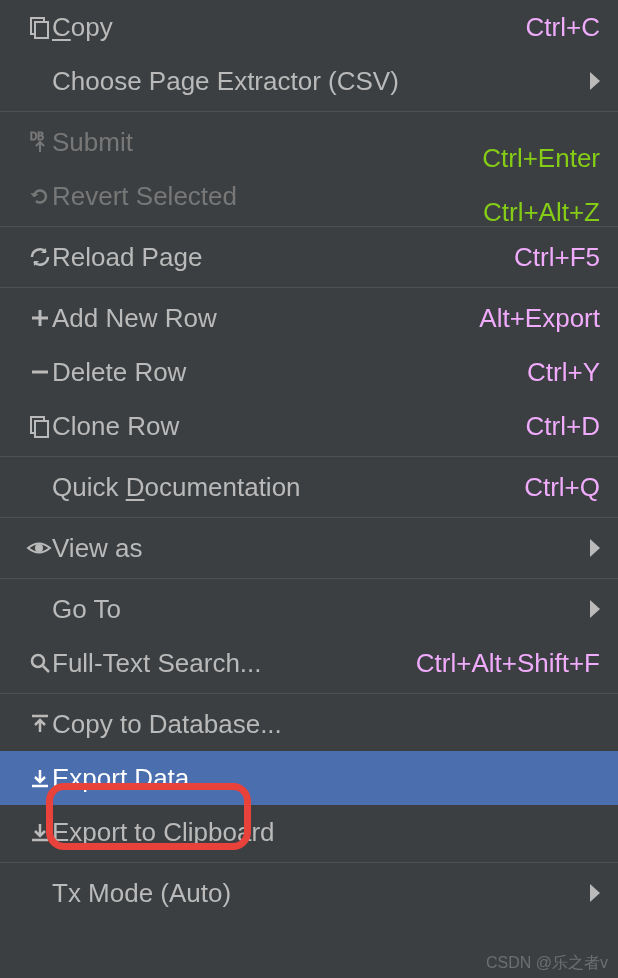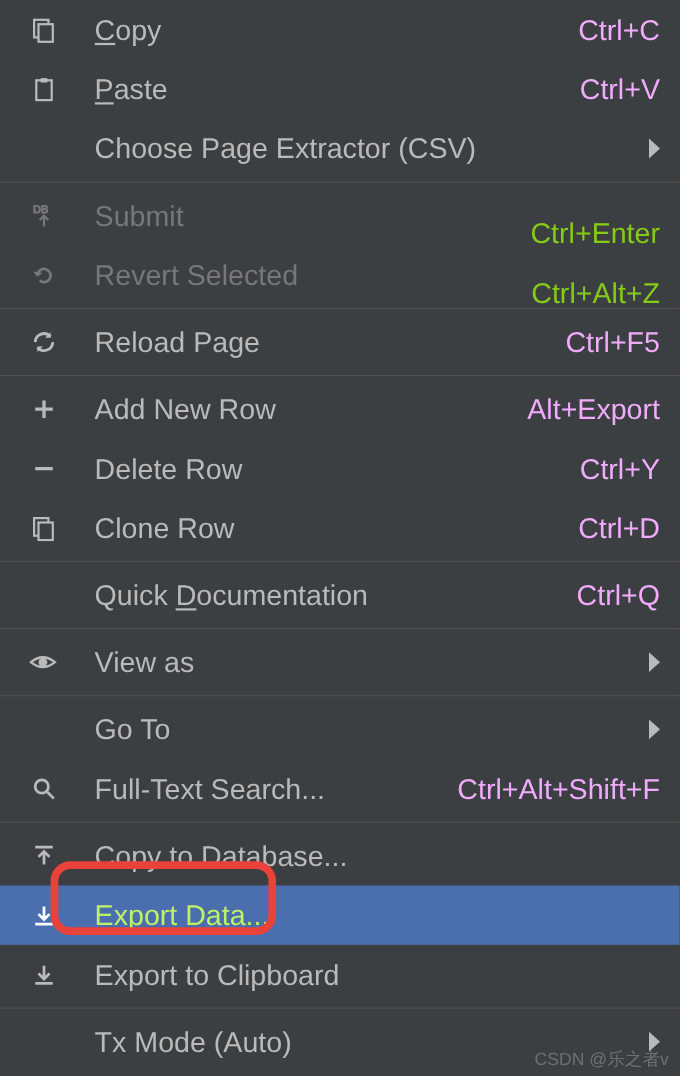--- a/index.html
+++ b/index.html
@@ -13,23 +13,22 @@
       overflow: hidden;
       position: relative;
     }
     .menu { width: 100%; }
     .menu-item {
       display: flex;
       align-items: center;
       height: 54px;
       padding: 0 18px 0 14px;
       cursor: pointer;
-      gap: 34px;
-    }
-    .menu-item.selected { background: #4b6eaf; color: #bef264; }
+    }
+    .menu-item.selected { background: #4b6eaf; color: #ffffff; }
     .menu-item.disabled .label,
     .menu-item.disabled .shortcut { color: #777777; }
     .menu-item.disabled .icon svg { stroke: #777777; fill: #777777; }
     .icon {
       width: 38px;
       display: flex;
       align-items: center;
       justify-content: flex-end;
       flex-shrink: 0;
     }
@@ -71,30 +70,20 @@
     <span class="icon">
       <svg width="24" height="24" viewBox="0 0 24 24">
           <rect x="3" y="3" width="13" height="16" fill="none" stroke="#bababa" stroke-width="2"></rect>
           <rect x="7" y="7" width="13" height="16" fill="#3c3f41" stroke="#bababa" stroke-width="2"></rect>
         </svg>
     </span>
     <span class="label"><span></span><span class="mnemonic">C</span><span>opy</span></span>
     <span class="shortcut">Ctrl+C</span>
   </div>
 
-  <div class="menu-item">
-    <span class="icon">
-      <svg width="24" height="24" viewBox="0 0 24 24">
-          <rect x="5" y="4" width="14" height="18" fill="none" stroke="#bababa" stroke-width="2"></rect>
-          <rect x="9" y="2" width="6" height="4" fill="#bababa"></rect>
-        </svg>
-    </span>
-    <span class="label"><span></span><span class="mnemonic">P</span><span>aste</span></span>
-    <span class="shortcut">Ctrl+V</span>
-  </div>
 
   <div class="menu-item">
     <span class="icon"></span>
     <span class="label">Choose Page Extractor (CSV)</span>
     <span class="submenu-arrow"></span>
   </div>
 
   <div class="separator"></div>
 
   <div class="menu-item disabled">

